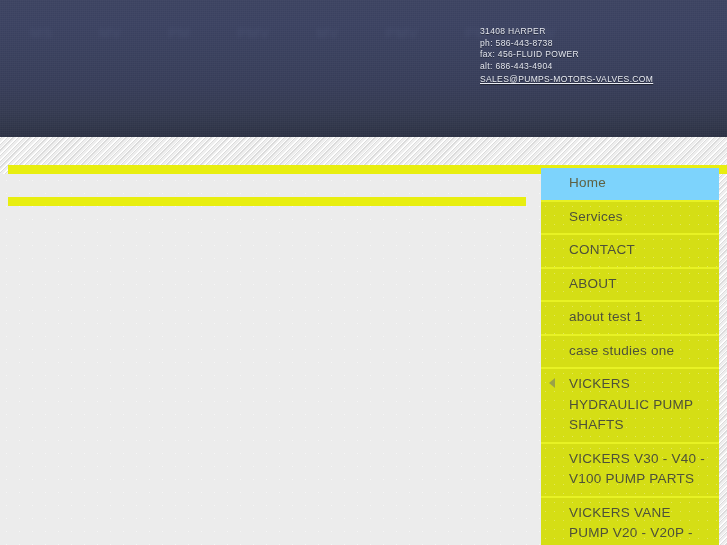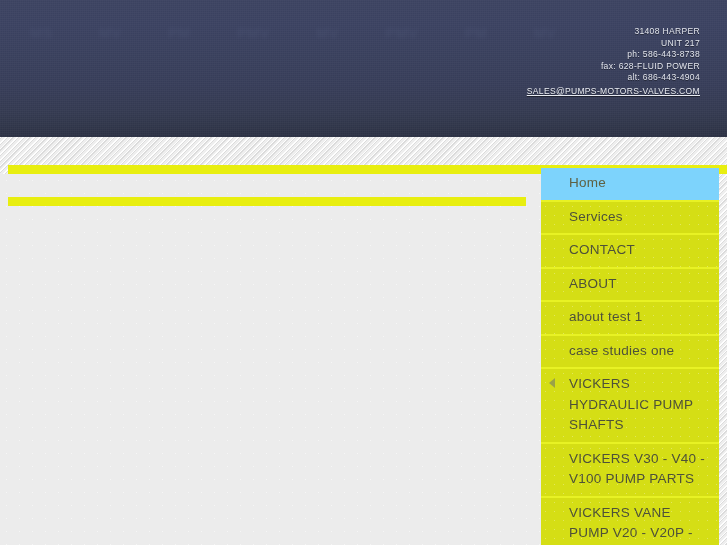--- a/index.html
+++ b/index.html
@@ -75,21 +75,20 @@
   .contact-block {
     position: absolute;
     left: 480px;
     top: 26px;
     width: 220px;
     color: #e3e6ee;
     font-size: 8.5px;
     line-height: 11.6px;
     letter-spacing: 0.35px;
     font-family: "Liberation Sans", sans-serif;
-    text-align: right;
   }
   .contact-line {
     white-space: nowrap;
     text-shadow: 0 1px 0 rgba(0,0,0,0.45);
   }
   .contact-line.caps {
     text-transform: uppercase;
   }
   .contact-email {
     display: inline-block;
@@ -218,23 +217,22 @@
     <span>PM</span>
     <span>PMV</span>
     <span>MV</span>
     <span>PMV</span>
     <span>PM</span>
     <span>MV</span>
   </div>
 
   <div class="contact-block">
     <div class="contact-line caps">31408 HARPER</div>
-    <div class="contact-line caps">UNIT 217</div>
     <div class="contact-line">ph: 586-443-8738</div>
-    <div class="contact-line">fax: 628-FLUID POWER</div>
+    <div class="contact-line">fax: 456-FLUID POWER</div>
     <div class="contact-line">alt: 686-443-4904</div>
     <a class="contact-email">SALES@PUMPS-MOTORS-VALVES.COM</a>
   </div>
 </div>
 
 <div class="stripe-band"></div>
 
 <div class="content-col"></div>
 
 <div class="yellow-bar yellow-bar-top"></div>

